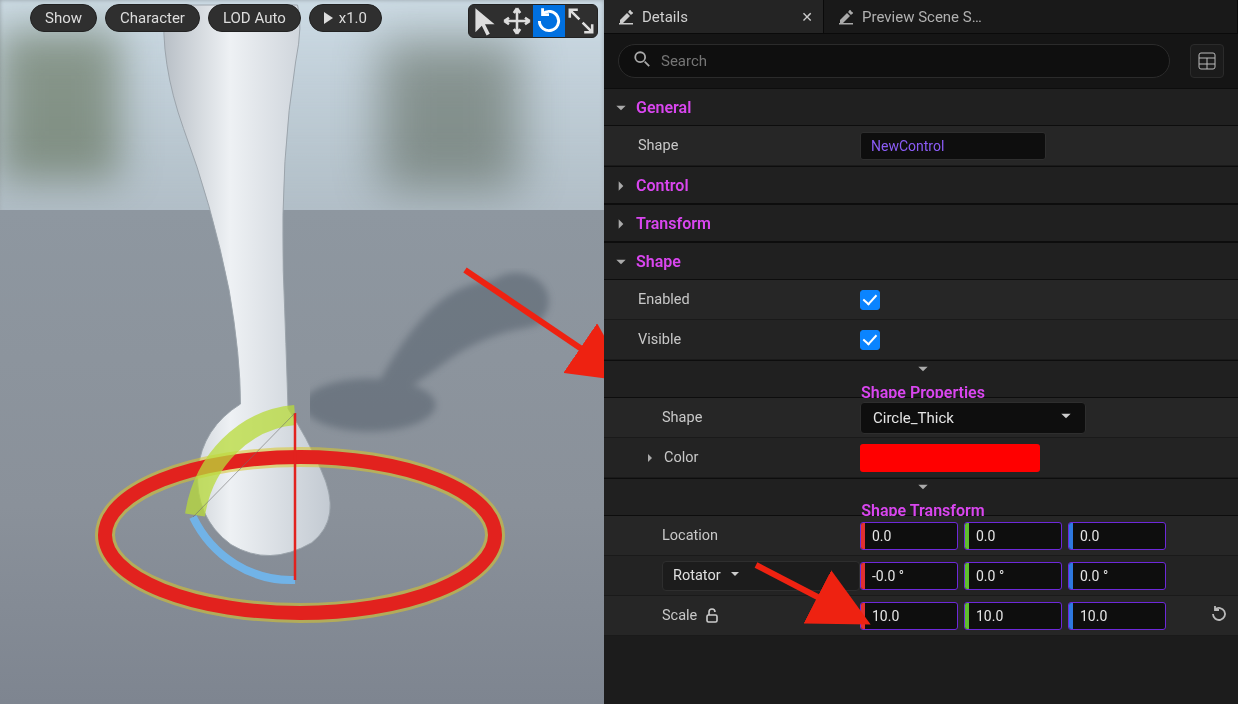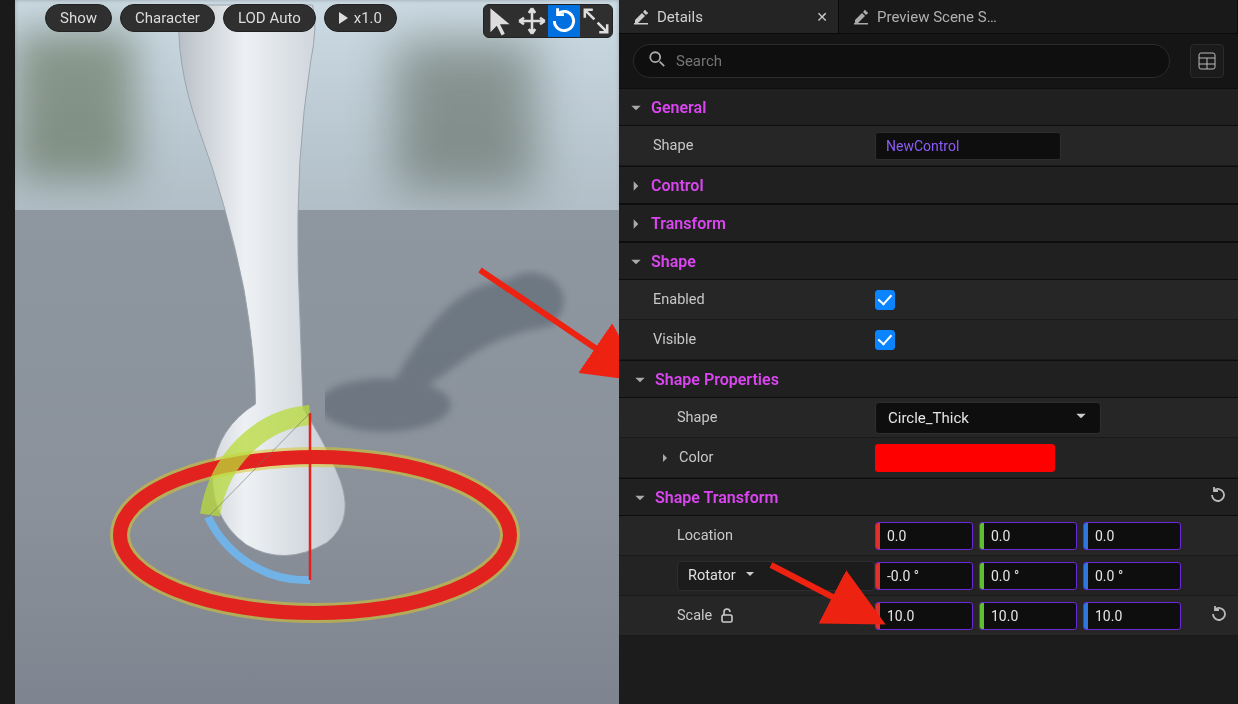--- a/index.html
+++ b/index.html
@@ -1,17 +1,17 @@
 <!DOCTYPE html>
 <html><head>
 <meta charset="utf-8">
 <style>
   * { box-sizing: border-box; margin: 0; padding: 0; font-family: "Segoe UI", Roboto, Arial, sans-serif; }
   body { background: #1a1a1a; color: #c0c0c0; width: 1238px; height: 704px; overflow: hidden; }
-  .app { display: flex; width: 100%; height: 100%; padding-left: 15px; }
+  .app { display: flex; width: 100%; height: 100%; }
 
   
   .viewport { position: relative; width: 604px; height: 704px; background: linear-gradient(180deg, #9aa5ac 0%, #a8b1b8 30%, #9aa3aa 100%); overflow: hidden; }
   .vp-bgblur { position:absolute; inset:0; }
   .vp-bgblur .sky { position:absolute; top:0; left:0; right:0; height:230px; background: linear-gradient(180deg, rgba(210,225,235,0.9), rgba(180,195,205,0.6)); filter: blur(2px);}
   .vp-bgblur .blob1 { position:absolute; top:30px; left:0; width:120px; height:150px; background:#4a5a3a; filter:blur(20px); opacity:0.5;}
   .vp-bgblur .blob2 { position:absolute; top:40px; left:380px; width:140px; height:150px; background:#3f4a38; filter:blur(24px); opacity:0.45;}
   .vp-floor { position:absolute; top:210px; left:0; right:0; bottom:0; background: linear-gradient(180deg, #8e97a0 0%, #8a919a 60%, #7e8590 100%);}
   .vp-leg { position:absolute; top:0; left:155px; width:190px; height:580px; }
   .vp-shadow { position:absolute; top:268px; left:310px; width:270px; height:170px; opacity:0.45; }
@@ -31,21 +31,21 @@
   .tab.inactive { background:#191919; color:#b0b0b0; min-width:200px; flex:1;}
   .tab .pen-icon { width:16px; height:16px; }
   .tab .close { position:absolute; right:10px; color:#ccc; font-size:14px;}
   .search-row { display:flex; align-items:center; gap:20px; padding:10px 14px 10px 14px;justify-content:space-between; }
   .search { flex:1; background:#0f0f0f; border:1px solid #2b2b2b; border-radius:18px; height:34px; display:flex; align-items:center; padding:0 14px; gap:10px;}
   .search input { flex:1; background:transparent; border:none; outline:none; color:#ccc; font-size:15px;}
   .grid-btn { width:34px; height:34px; border:1px solid #2b2b2b; border-radius:4px; background:#1b1b1b; display:flex; align-items:center; justify-content:center;}
   .grid-btn svg { width:18px; height:18px; }
 
   .section-head { display:flex; align-items:center; gap:8px; height:38px; padding:0 10px 0 10px; background:#202020; border-top:1px solid #0d0d0d; border-bottom:1px solid #0d0d0d; font-weight:600; color:#d946ef;}
-  .section-head.sub { padding-left:14px;}
+  .section-head.sub { padding-left:14px;flex-direction:column;}
   .tri { width:14px; height:14px; }
   .tri.open svg { transform:rotate(0deg);}
   .tri.closed svg { transform:rotate(-90deg);}
   .row { display:flex; align-items:center; min-height:40px; background:#262626; border-bottom:1px solid #1a1a1a;}
   .row.alt { background:#232323;}
   .row .label { width:256px; padding-left:34px; font-size:14.5px; color:#c8c8c8;}
   .row .label.deep { padding-left:58px;}
   .row .ctrl { flex:1; display:flex; align-items:center; gap:8px; padding-right:10px;}
   .row .tail { width:38px; display:flex; align-items:center; justify-content:center;}
   .text-input { background:#0e0e0e; border:1px solid #2e2e2e; border-radius:3px; color:#8b5cf6; height:28px; padding:0 10px; font-size:14px; width:186px;}

